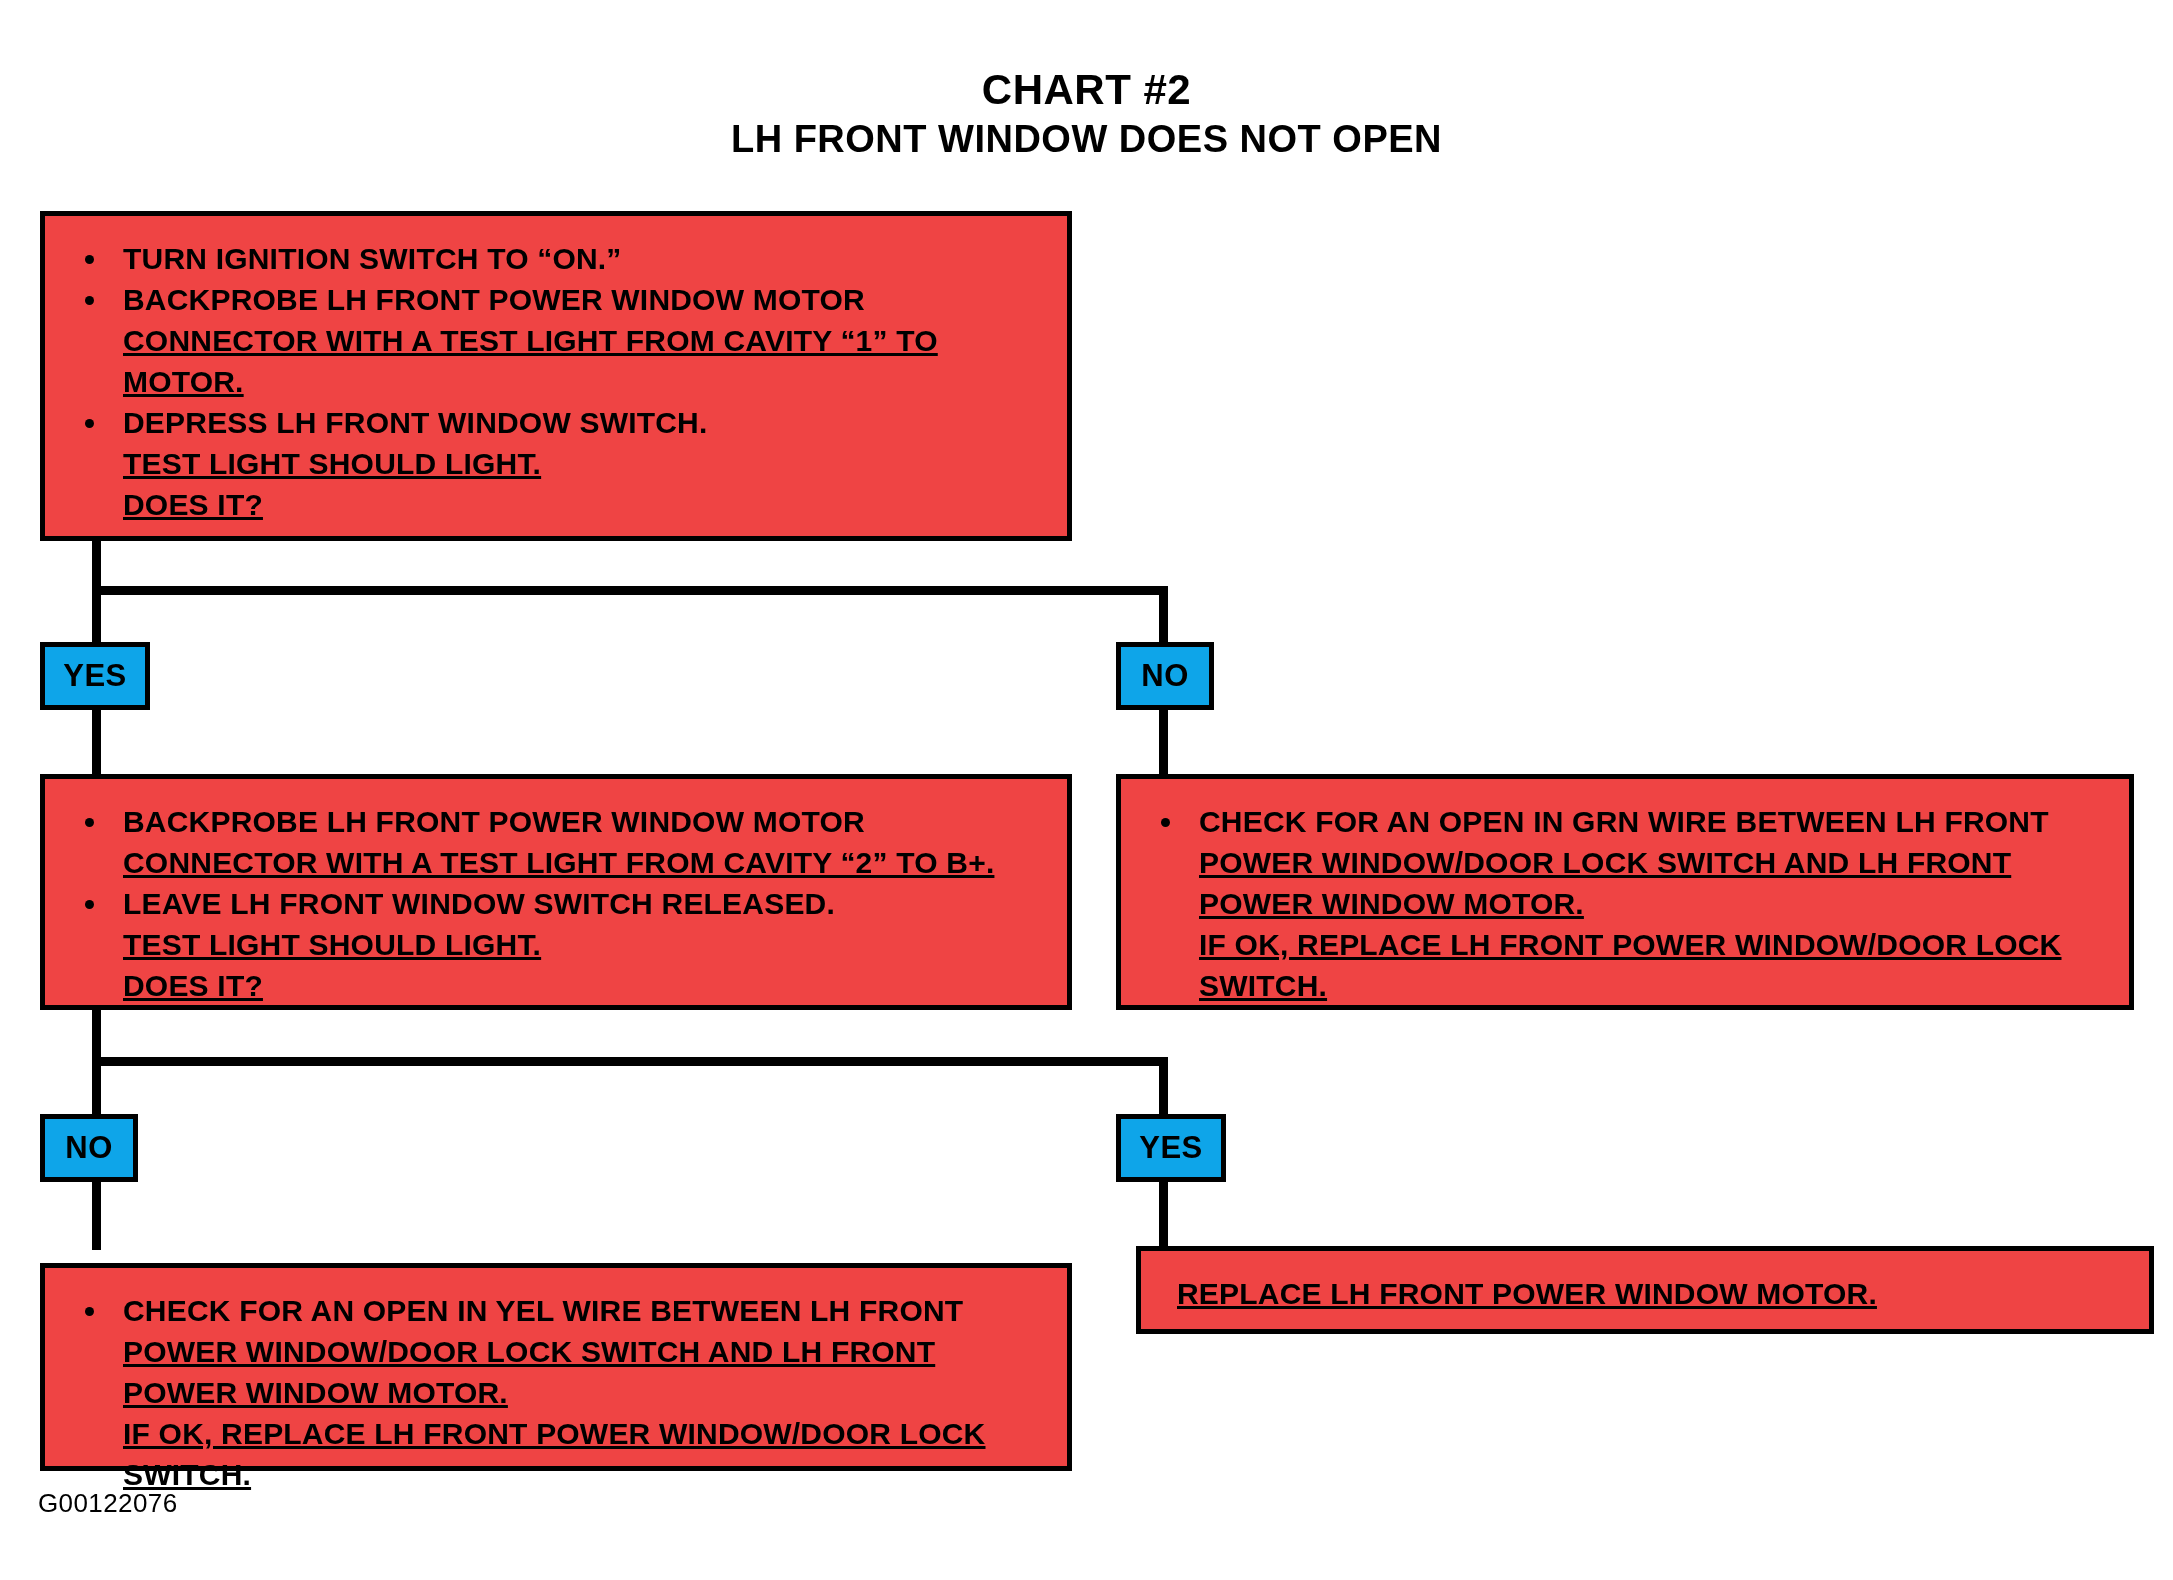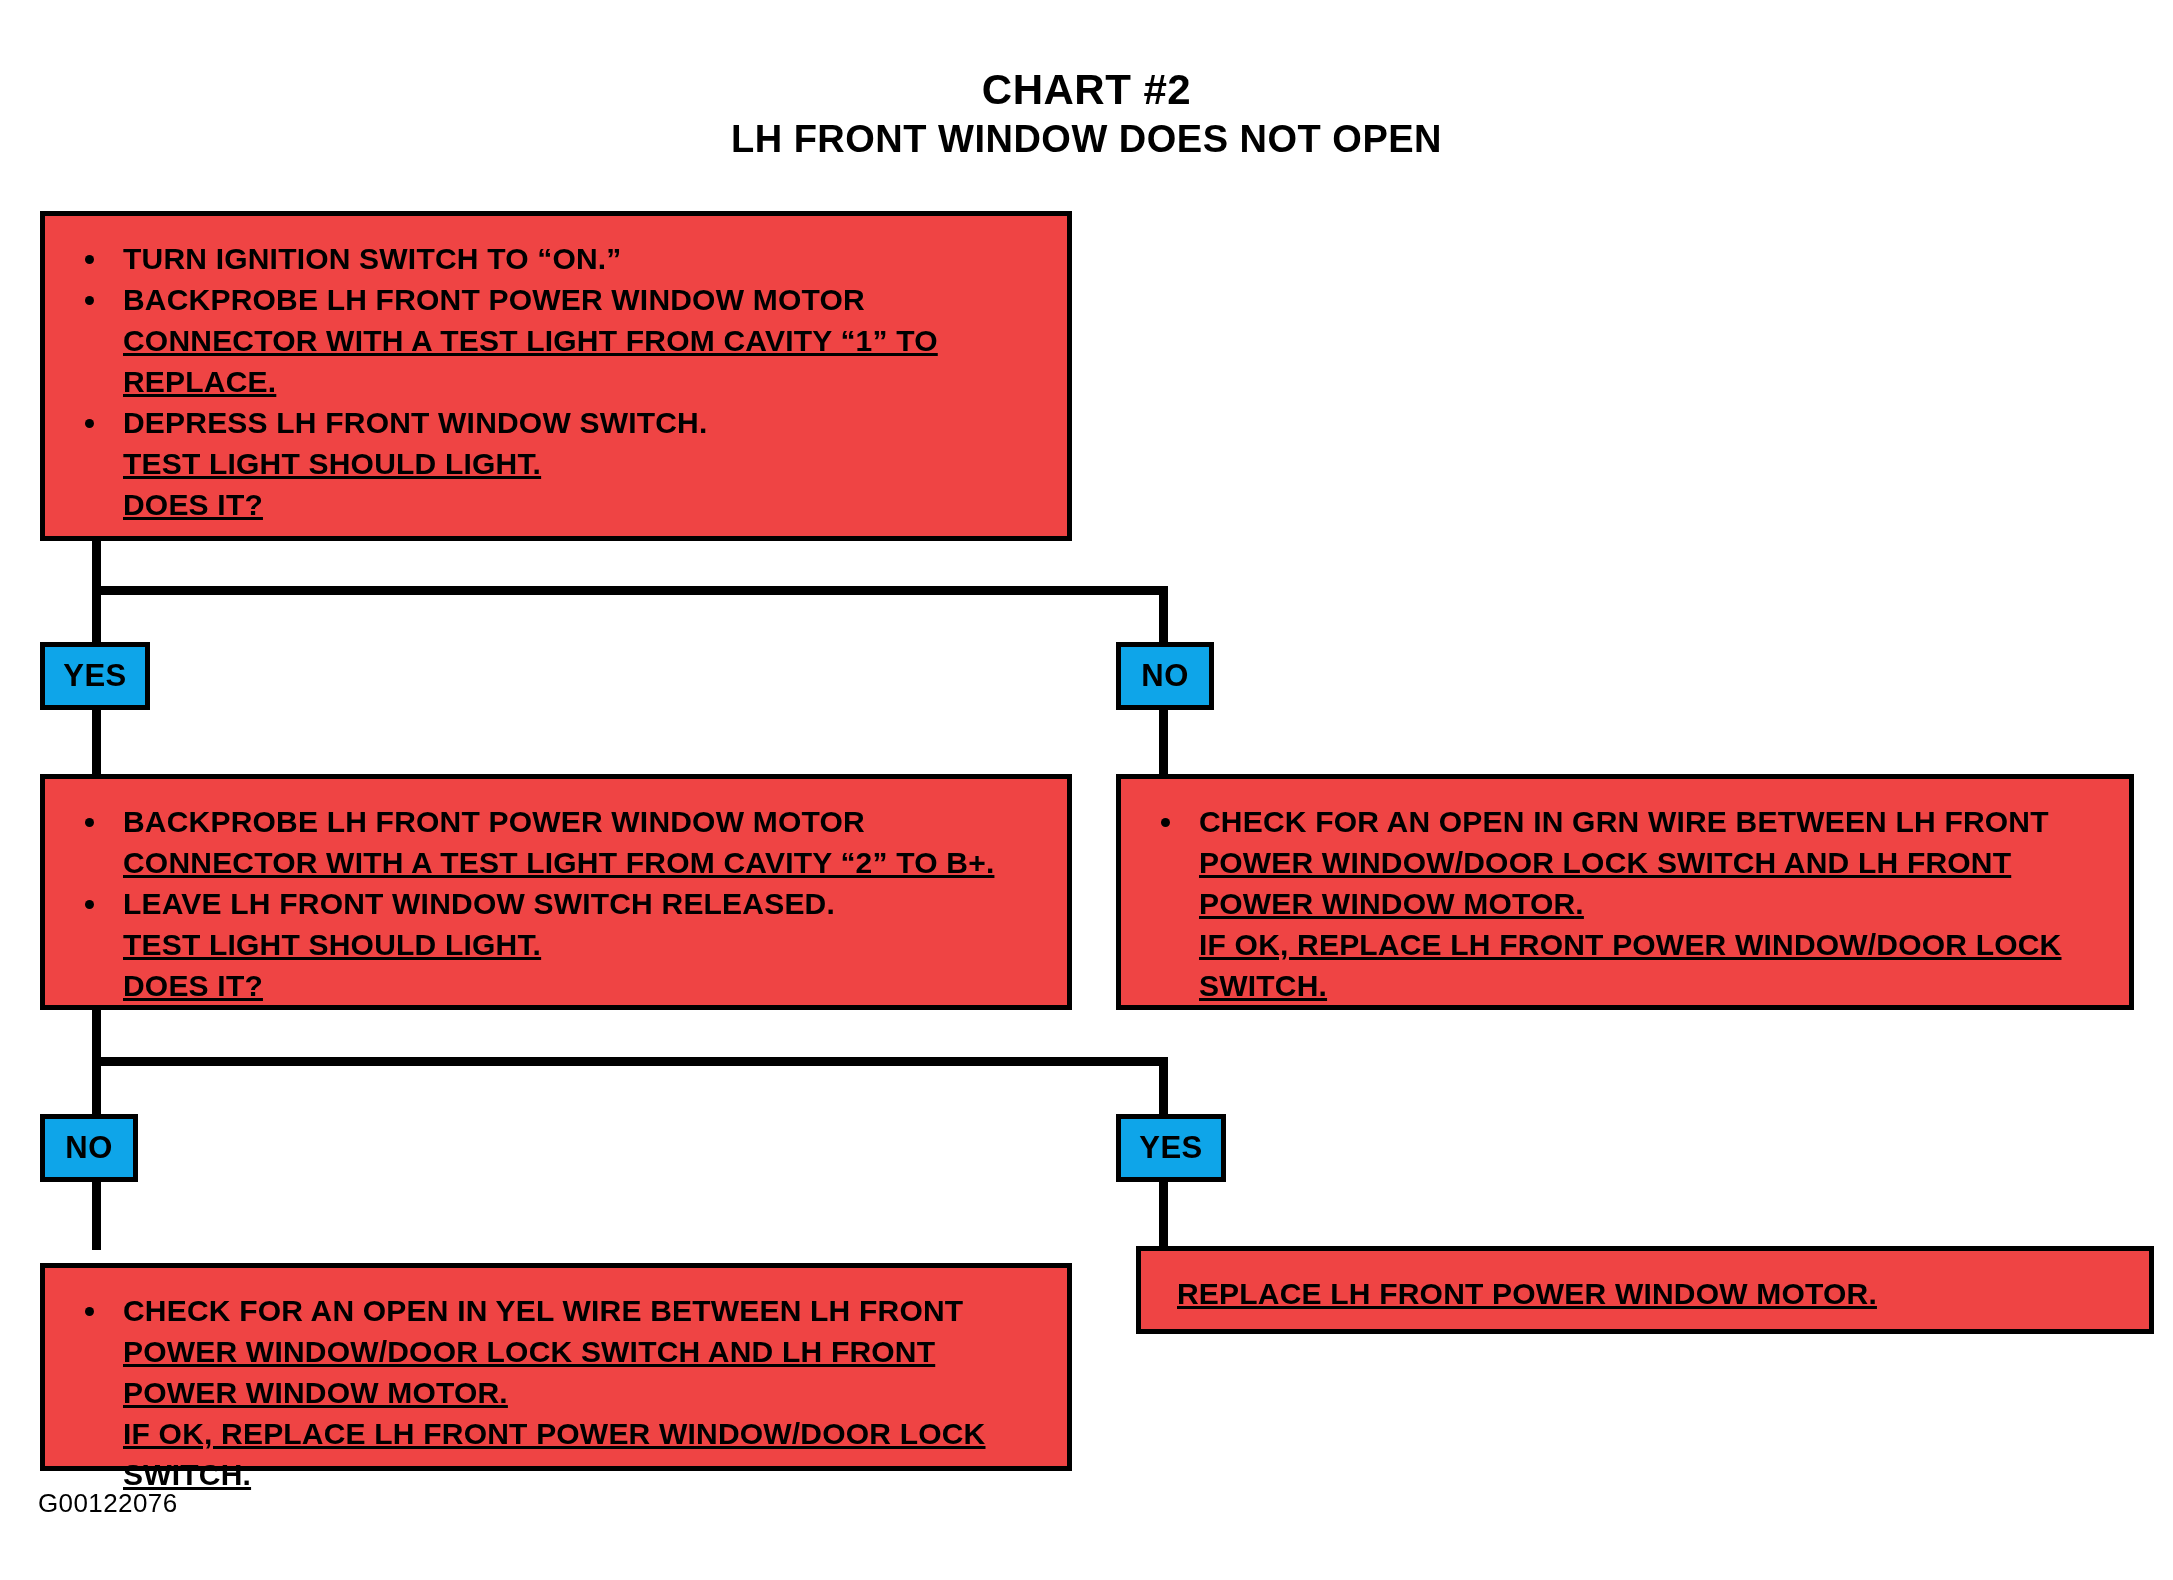--- a/index.html
+++ b/index.html
@@ -147,21 +147,21 @@
   <div class="conn" style="left:92px; top:1049px; width:1076px; height:9px;"></div>
   <div class="conn" style="left:1159px; top:1049px; width:9px; height:58px;"></div>
   <div class="conn" style="left:92px; top:1172px; width:9px; height:70px;"></div>
   <div class="conn" style="left:1159px; top:1172px; width:9px; height:70px;"></div>
 
   <div class="node-box" style="left:40px; top:203px; width:1032px; height:330px;">
     <div class="node-inner">
       <span class="bullet-line with-bullet">TURN IGNITION SWITCH TO “ON.”</span>
       <span class="bullet-line with-bullet">BACKPROBE LH FRONT POWER WINDOW MOTOR</span>
       <span class="plain-line">CONNECTOR WITH A TEST LIGHT FROM CAVITY “1” TO</span>
-      <span class="plain-line">REPLACE.</span>
+      <span class="plain-line">MOTOR.</span>
       <span class="bullet-line with-bullet">DEPRESS LH FRONT WINDOW SWITCH.</span>
       <span class="plain-line">TEST LIGHT SHOULD LIGHT.</span>
       <span class="plain-line">DOES IT?</span>
     </div>
   </div>
 
   <div class="branch-box" style="left:40px; top:634px; width:110px; height:68px;">
     <span>YES</span>
   </div>
   <div class="branch-box" style="left:1116px; top:634px; width:98px; height:68px;">

